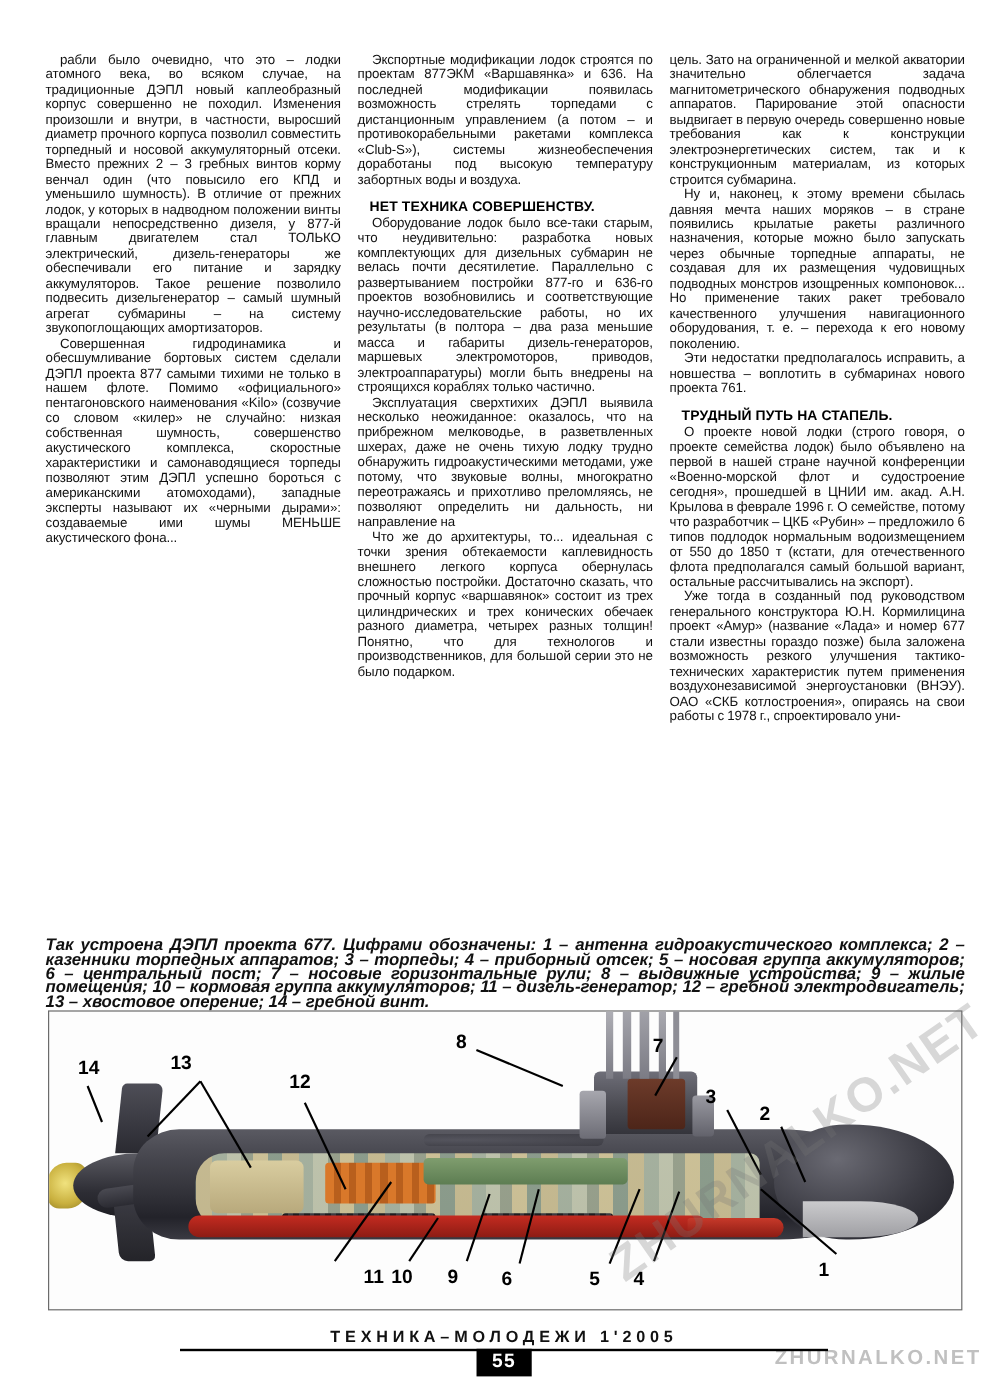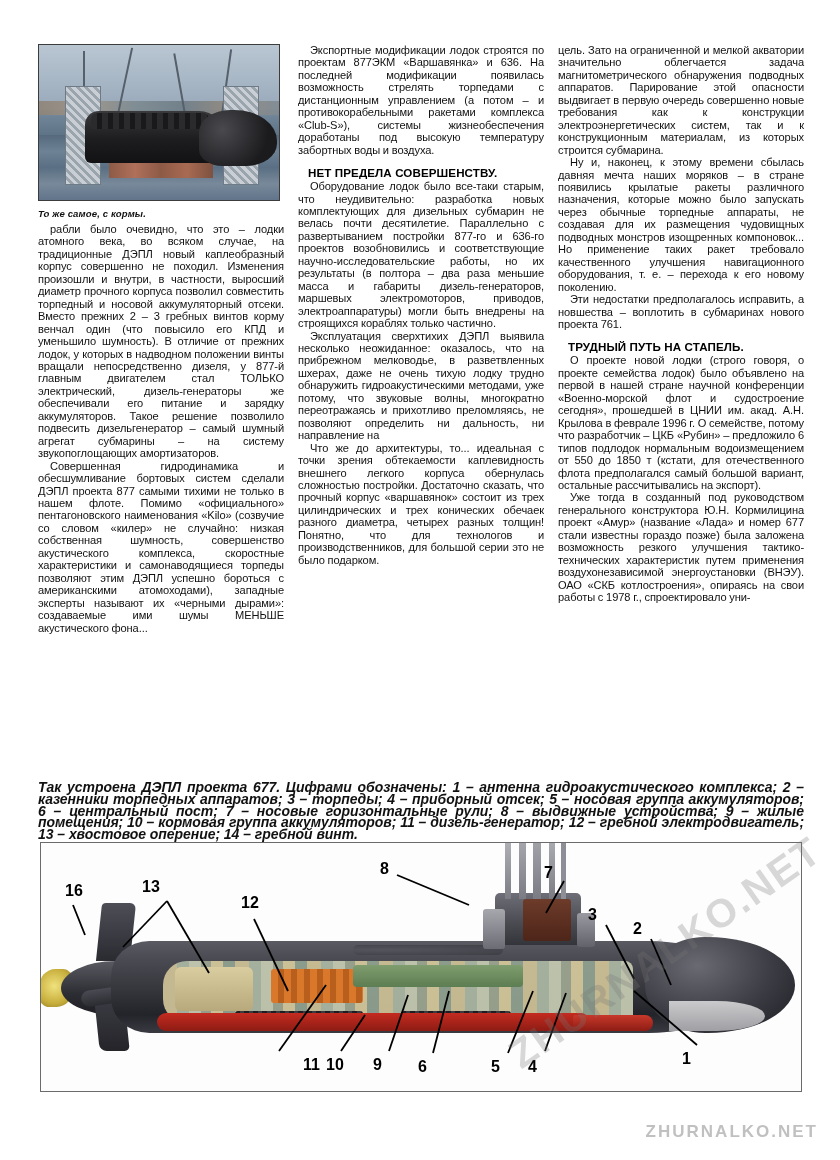--- a/index.html
+++ b/index.html
@@ -353,46 +353,28 @@
   }
 </style>
 </head>
 <body>
 
 <div class="page">
 
   <div class="columns">
 
     <div class="col">
-      <div class="photo-wrap">
-        <div class="photo">
-          <div class="sky"></div>
-          <div class="shoreline"></div>
-          <div class="water"></div>
-          <div class="crane" style="left:44px;top:6px;height:72px;"></div>
-          <div class="crane" style="left:84px;top:2px;height:78px;transform:rotate(12deg);"></div>
-          <div class="crane" style="left:140px;top:8px;height:66px;transform:rotate(-10deg);"></div>
-          <div class="crane" style="left:186px;top:4px;height:74px;transform:rotate(8deg);"></div>
-          <div class="dock-l"></div>
-          <div class="dock-r"></div>
-          <div class="cradle"></div>
-          <div class="hull"></div>
-          <div class="hull-top"></div>
-          <div class="bow"></div>
-        </div>
-        <div class="photo-caption">То же самое, с кормы.</div>
-      </div>
 
       <p>рабли было очевидно, что это – лодки атомного века, во всяком случае, на традиционные ДЭПЛ новый каплеобразный корпус совершенно не походил. Изменения произошли и внутри, в частности, выросший диаметр прочного корпуса позволил совместить торпедный и носовой аккумуляторный отсеки. Вместо прежних 2 – 3 гребных винтов корму венчал один (что повысило его КПД и уменьшило шумность). В отличие от прежних лодок, у которых в надводном положении винты вращали непосредственно дизеля, у 877-й главным двигателем стал ТОЛЬКО электрический, дизель-генераторы же обеспечивали его питание и зарядку аккумуляторов. Такое решение позволило подвесить дизельгенератор – самый шумный агрегат субмарины – на систему звукопоглощающих амортизаторов.</p>
       <p>Совершенная гидродинамика и обесшумливание бортовых систем сделали ДЭПЛ проекта 877 самыми тихими не только в нашем флоте. Помимо «официального» пентагоновского наименования «Kilo» (созвучие со словом «килер» не случайно: низкая собственная шумность, совершенство акустического комплекса, скоростные характеристики и самонаводящиеся торпеды позволяют этим ДЭПЛ успешно бороться с американскими атомоходами), западные эксперты называют их «черными дырами»: создаваемые ими шумы МЕНЬШЕ акустического фона...</p>
     </div>
 
     <div class="col">
       <p>Экспортные модификации лодок строятся по проектам 877ЭКМ «Варшавянка» и 636. На последней модификации появилась возможность стрелять торпедами с дистанционным управлением (а потом – и противокорабельными ракетами комплекса «Club-S»), системы жизнеобеспечения доработаны под высокую температуру забортных воды и воздуха.</p>
-      <h2>НЕТ ПРЕДЕЛА СОВЕРШЕНСТВУ.</h2>
+      <h2>НЕТ ТЕХНИКА СОВЕРШЕНСТВУ.</h2>
       <p>Оборудование лодок было все-таки старым, что неудивительно: разработка новых комплектующих для дизельных субмарин не велась почти десятилетие. Параллельно с развертыванием постройки 877-го и 636-го проектов возобновились и соответствующие научно-исследовательские работы, но их результаты (в полтора – два раза меньшие масса и габариты дизель-генераторов, маршевых электромоторов, приводов, электроаппаратуры) могли быть внедрены на строящихся кораблях только частично.</p>
       <p>Эксплуатация сверхтихих ДЭПЛ выявила несколько неожиданное: оказалось, что на прибрежном мелководье, в разветвленных шхерах, даже не очень тихую лодку трудно обнаружить гидроакустическими методами, уже потому, что звуковые волны, многократно переотражаясь и прихотливо преломляясь, не позволяют определить ни дальность, ни направление на</p>
       <p>Что же до архитектуры, то... идеальная с точки зрения обтекаемости каплевидность внешнего легкого корпуса обернулась сложностью постройки. Достаточно сказать, что прочный корпус «варшавянок» состоит из трех цилиндрических и трех конических обечаек разного диаметра, четырех разных толщин! Понятно, что для технологов и производственников, для большой серии это не было подарком.</p>
     </div>
 
     <div class="col">
       <p class="noindent">цель. Зато на ограниченной и мелкой акватории значительно облегчается задача магнитометрического обнаружения подводных аппаратов. Парирование этой опасности выдвигает в первую очередь совершенно новые требования как к конструкции электроэнергетических систем, так и к конструкционным материалам, из которых строится субмарина.</p>
       <p>Ну и, наконец, к этому времени сбылась давняя мечта наших моряков – в стране появились крылатые ракеты различного назначения, которые можно было запускать через обычные торпедные аппараты, не создавая для их размещения чудовищных подводных монстров изощренных компоновок... Но применение таких ракет требовало качественного улучшения навигационного оборудования, т. е. – перехода к его новому поколению.</p>
       <p>Эти недостатки предполагалось исправить, а новшества – воплотить в субмаринах нового проекта 761.</p>
       <h2>ТРУДНЫЙ ПУТЬ НА СТАПЕЛЬ.</h2>
@@ -450,33 +432,38 @@
         <line x1="356" y1="32" x2="428" y2="62"></line>
         <line x1="523" y1="38" x2="505" y2="70"></line>
         <line x1="467" y1="210" x2="492" y2="148"></line>
         <line x1="504" y1="208" x2="525" y2="150"></line>
         <line x1="565" y1="82" x2="593" y2="136"></line>
         <line x1="610" y1="96" x2="630" y2="142"></line>
         <line x1="656" y1="202" x2="593" y2="148"></line>
       </g>
     </svg>
 
-    <span class="callout" style="left:24px;top:40px;">16</span>
+    <span class="callout" style="left:24px;top:40px;">14</span>
     <span class="callout" style="left:101px;top:36px;">13</span>
     <span class="callout" style="left:200px;top:52px;">12</span>
     <span class="callout" style="left:339px;top:18px;">8</span>
     <span class="callout" style="left:503px;top:22px;">7</span>
     <span class="callout" style="left:547px;top:64px;">3</span>
     <span class="callout" style="left:592px;top:78px;">2</span>
     <span class="callout" style="left:224px;top:214px;margin-left:38px;">11</span>
     <span class="callout" style="left:285px;top:214px;">10</span>
     <span class="callout" style="left:332px;top:214px;">9</span>
     <span class="callout" style="left:377px;top:216px;">6</span>
     <span class="callout" style="left:450px;top:216px;">5</span>
     <span class="callout" style="left:487px;top:216px;">4</span>
     <span class="callout" style="left:641px;top:208px;">1</span>
   </div>
 
   <div class="wm wm-1">ZHURNALKO.NET</div>
   <div class="wm wm-2">ZHURNALKO.NET</div>
 
+  <div class="footer">
+    <div class="footer-title">ТЕХНИКА–МОЛОДЕЖИ   1'2005</div>
+    <div class="footer-rule"></div>
+    <div class="pagebox">55</div>
+  </div>
 
 </div>
 
 </body></html>

